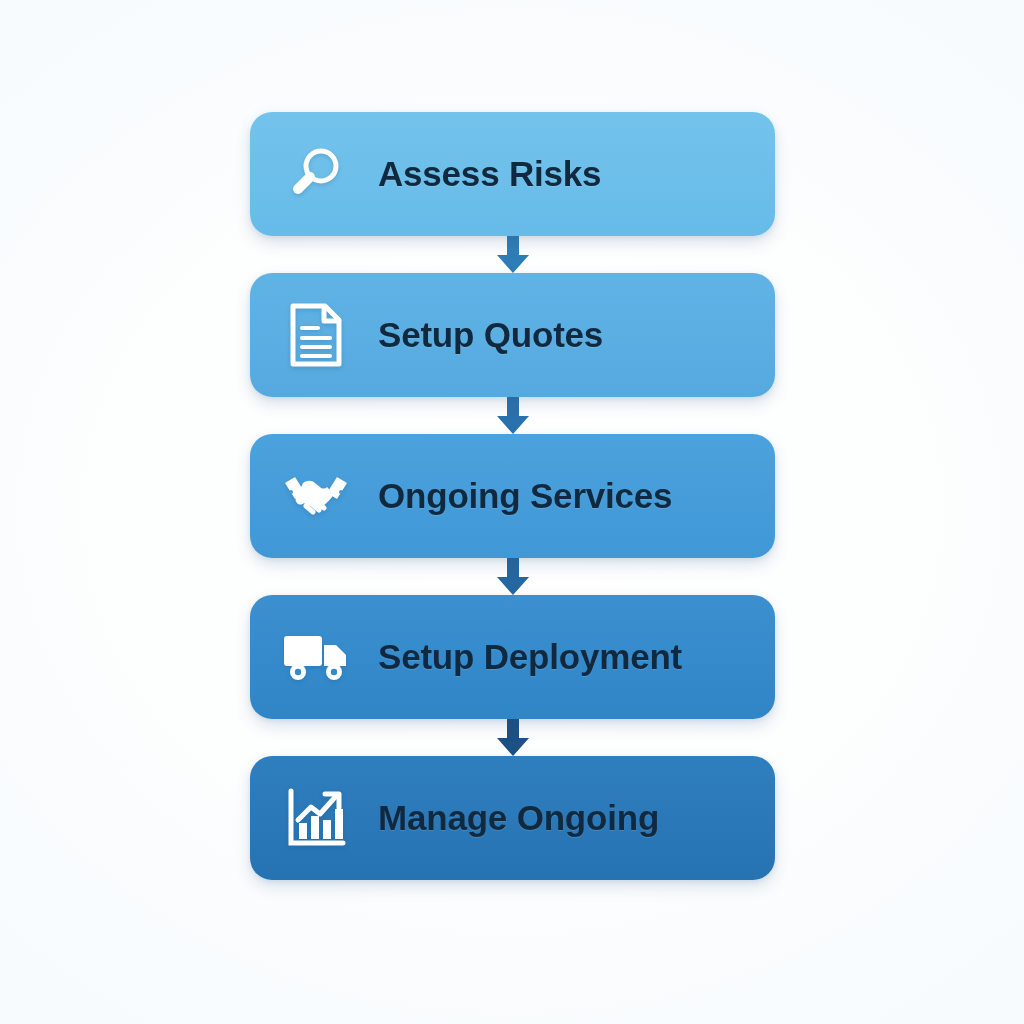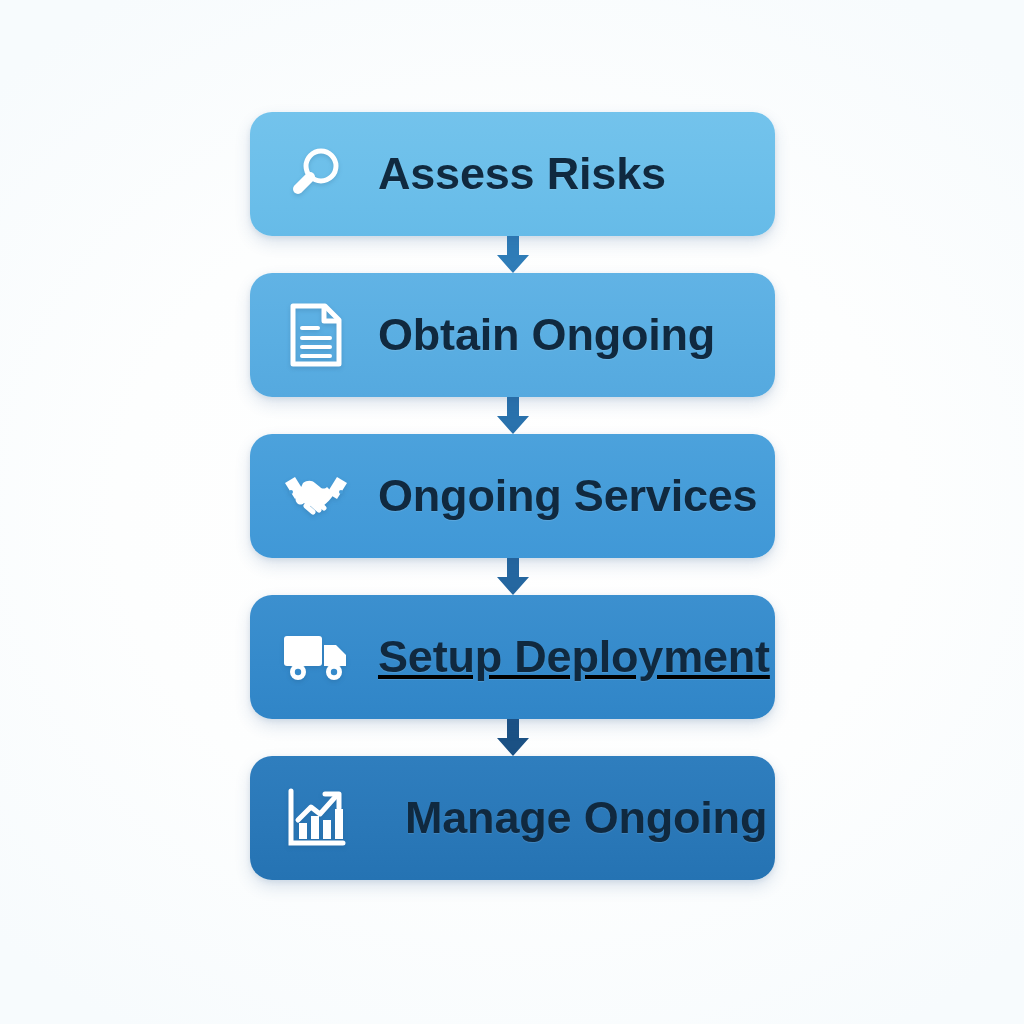--- a/index.html
+++ b/index.html
@@ -56,21 +56,21 @@
     justify-content: center;
     margin-right: 28px;
   }
 
   .step-icon svg {
     display: block;
     filter: drop-shadow(0 2px 2px rgba(20, 60, 100, 0.18));
   }
 
   .step-label {
-    font-size: 45px;
+    font-size: 35px;
     font-weight: bold;
     color: #10293f;
     letter-spacing: -0.2px;
     white-space: nowrap;
     text-shadow: 0 1px 1px rgba(255, 255, 255, 0.12);
   }
 
   .connector {
     height: 37px;
     display: flex;
@@ -106,21 +106,21 @@
       <span class="step-icon">
         <svg width="58" height="64" viewBox="0 0 58 64">
           <path d="M6 3 H38 L52 17 V61 H6 Z" fill="none" stroke="#ffffff" stroke-width="5" stroke-linejoin="round"></path>
           <path d="M37 4 V18 H51" fill="none" stroke="#ffffff" stroke-width="5" stroke-linejoin="round"></path>
           <line x1="15" y1="25" x2="31" y2="25" stroke="#ffffff" stroke-width="4" stroke-linecap="round"></line>
           <line x1="15" y1="35" x2="43" y2="35" stroke="#ffffff" stroke-width="4" stroke-linecap="round"></line>
           <line x1="15" y1="44" x2="43" y2="44" stroke="#ffffff" stroke-width="4" stroke-linecap="round"></line>
           <line x1="15" y1="53" x2="43" y2="53" stroke="#ffffff" stroke-width="4" stroke-linecap="round"></line>
         </svg>
       </span>
-      <span class="step-label">Obtain Ongoing</span>
+      <span class="step-label">Setup Quotes</span>
     </div>
 
     <div class="connector">
       <svg width="40" height="37" viewBox="0 0 40 37">
         <path d="M14 0 H26 V19 H36 L20 37 L4 19 H14 Z" fill="#2A72AD"></path>
       </svg>
     </div>
 
     <div class="step-box" style="background: linear-gradient(180deg, #4CA2DC 0%, #459CD9 55%, #4098D7 100%);">
       <span class="step-icon">
@@ -138,41 +138,41 @@
       </span>
       <span class="step-label">Ongoing Services</span>
     </div>
 
     <div class="connector">
       <svg width="40" height="37" viewBox="0 0 40 37">
         <path d="M14 0 H26 V19 H36 L20 37 L4 19 H14 Z" fill="#2567A0"></path>
       </svg>
     </div>
 
-    <div class="step-box" style="background: linear-gradient(180deg, #3C90CF 0%, #358ACB 55%, #3085C7 100%); text-decoration: underline;">
+    <div class="step-box" style="background: linear-gradient(180deg, #3C90CF 0%, #358ACB 55%, #3085C7 100%);">
       <span class="step-icon">
         <svg width="68" height="50" viewBox="0 0 68 50">
           <rect x="2" y="4" width="38" height="30" rx="3" fill="#ffffff"></rect>
           <path d="M42 13 H54 L64 23 V34 H42 Z" fill="#ffffff"></path>
           <circle cx="16" cy="40" r="8" fill="#ffffff"></circle>
           <circle cx="52" cy="40" r="8" fill="#ffffff"></circle>
           <circle cx="16" cy="40" r="3.2" fill="#358ACB"></circle>
           <circle cx="52" cy="40" r="3.2" fill="#358ACB"></circle>
         </svg>
       </span>
       <span class="step-label">Setup Deployment</span>
     </div>
 
     <div class="connector">
       <svg width="40" height="37" viewBox="0 0 40 37">
         <path d="M14 0 H26 V19 H36 L20 37 L4 19 H14 Z" fill="#1B5184"></path>
       </svg>
     </div>
 
-    <div class="step-box" style="background: linear-gradient(180deg, #2F7EBE 0%, #2A78B8 55%, #2573B3 100%); gap: 27px;">
+    <div class="step-box" style="background: linear-gradient(180deg, #2F7EBE 0%, #2A78B8 55%, #2573B3 100%);">
       <span class="step-icon">
         <svg width="62" height="62" viewBox="0 0 62 62">
           <path d="M6 4 V56 H58" fill="none" stroke="#ffffff" stroke-width="5" stroke-linecap="round"></path>
           <rect x="14" y="36" width="8" height="16" fill="#ffffff"></rect>
           <rect x="26" y="29" width="8" height="23" fill="#ffffff"></rect>
           <rect x="38" y="33" width="8" height="19" fill="#ffffff"></rect>
           <rect x="50" y="22" width="8" height="30" fill="#ffffff"></rect>
           <path d="M13 33 L26 20 L35 27 L52 8" fill="none" stroke="#ffffff" stroke-width="5" stroke-linecap="round" stroke-linejoin="round"></path>
           <path d="M40 7 H54 V21" fill="none" stroke="#ffffff" stroke-width="5" stroke-linecap="round" stroke-linejoin="round"></path>
         </svg>

